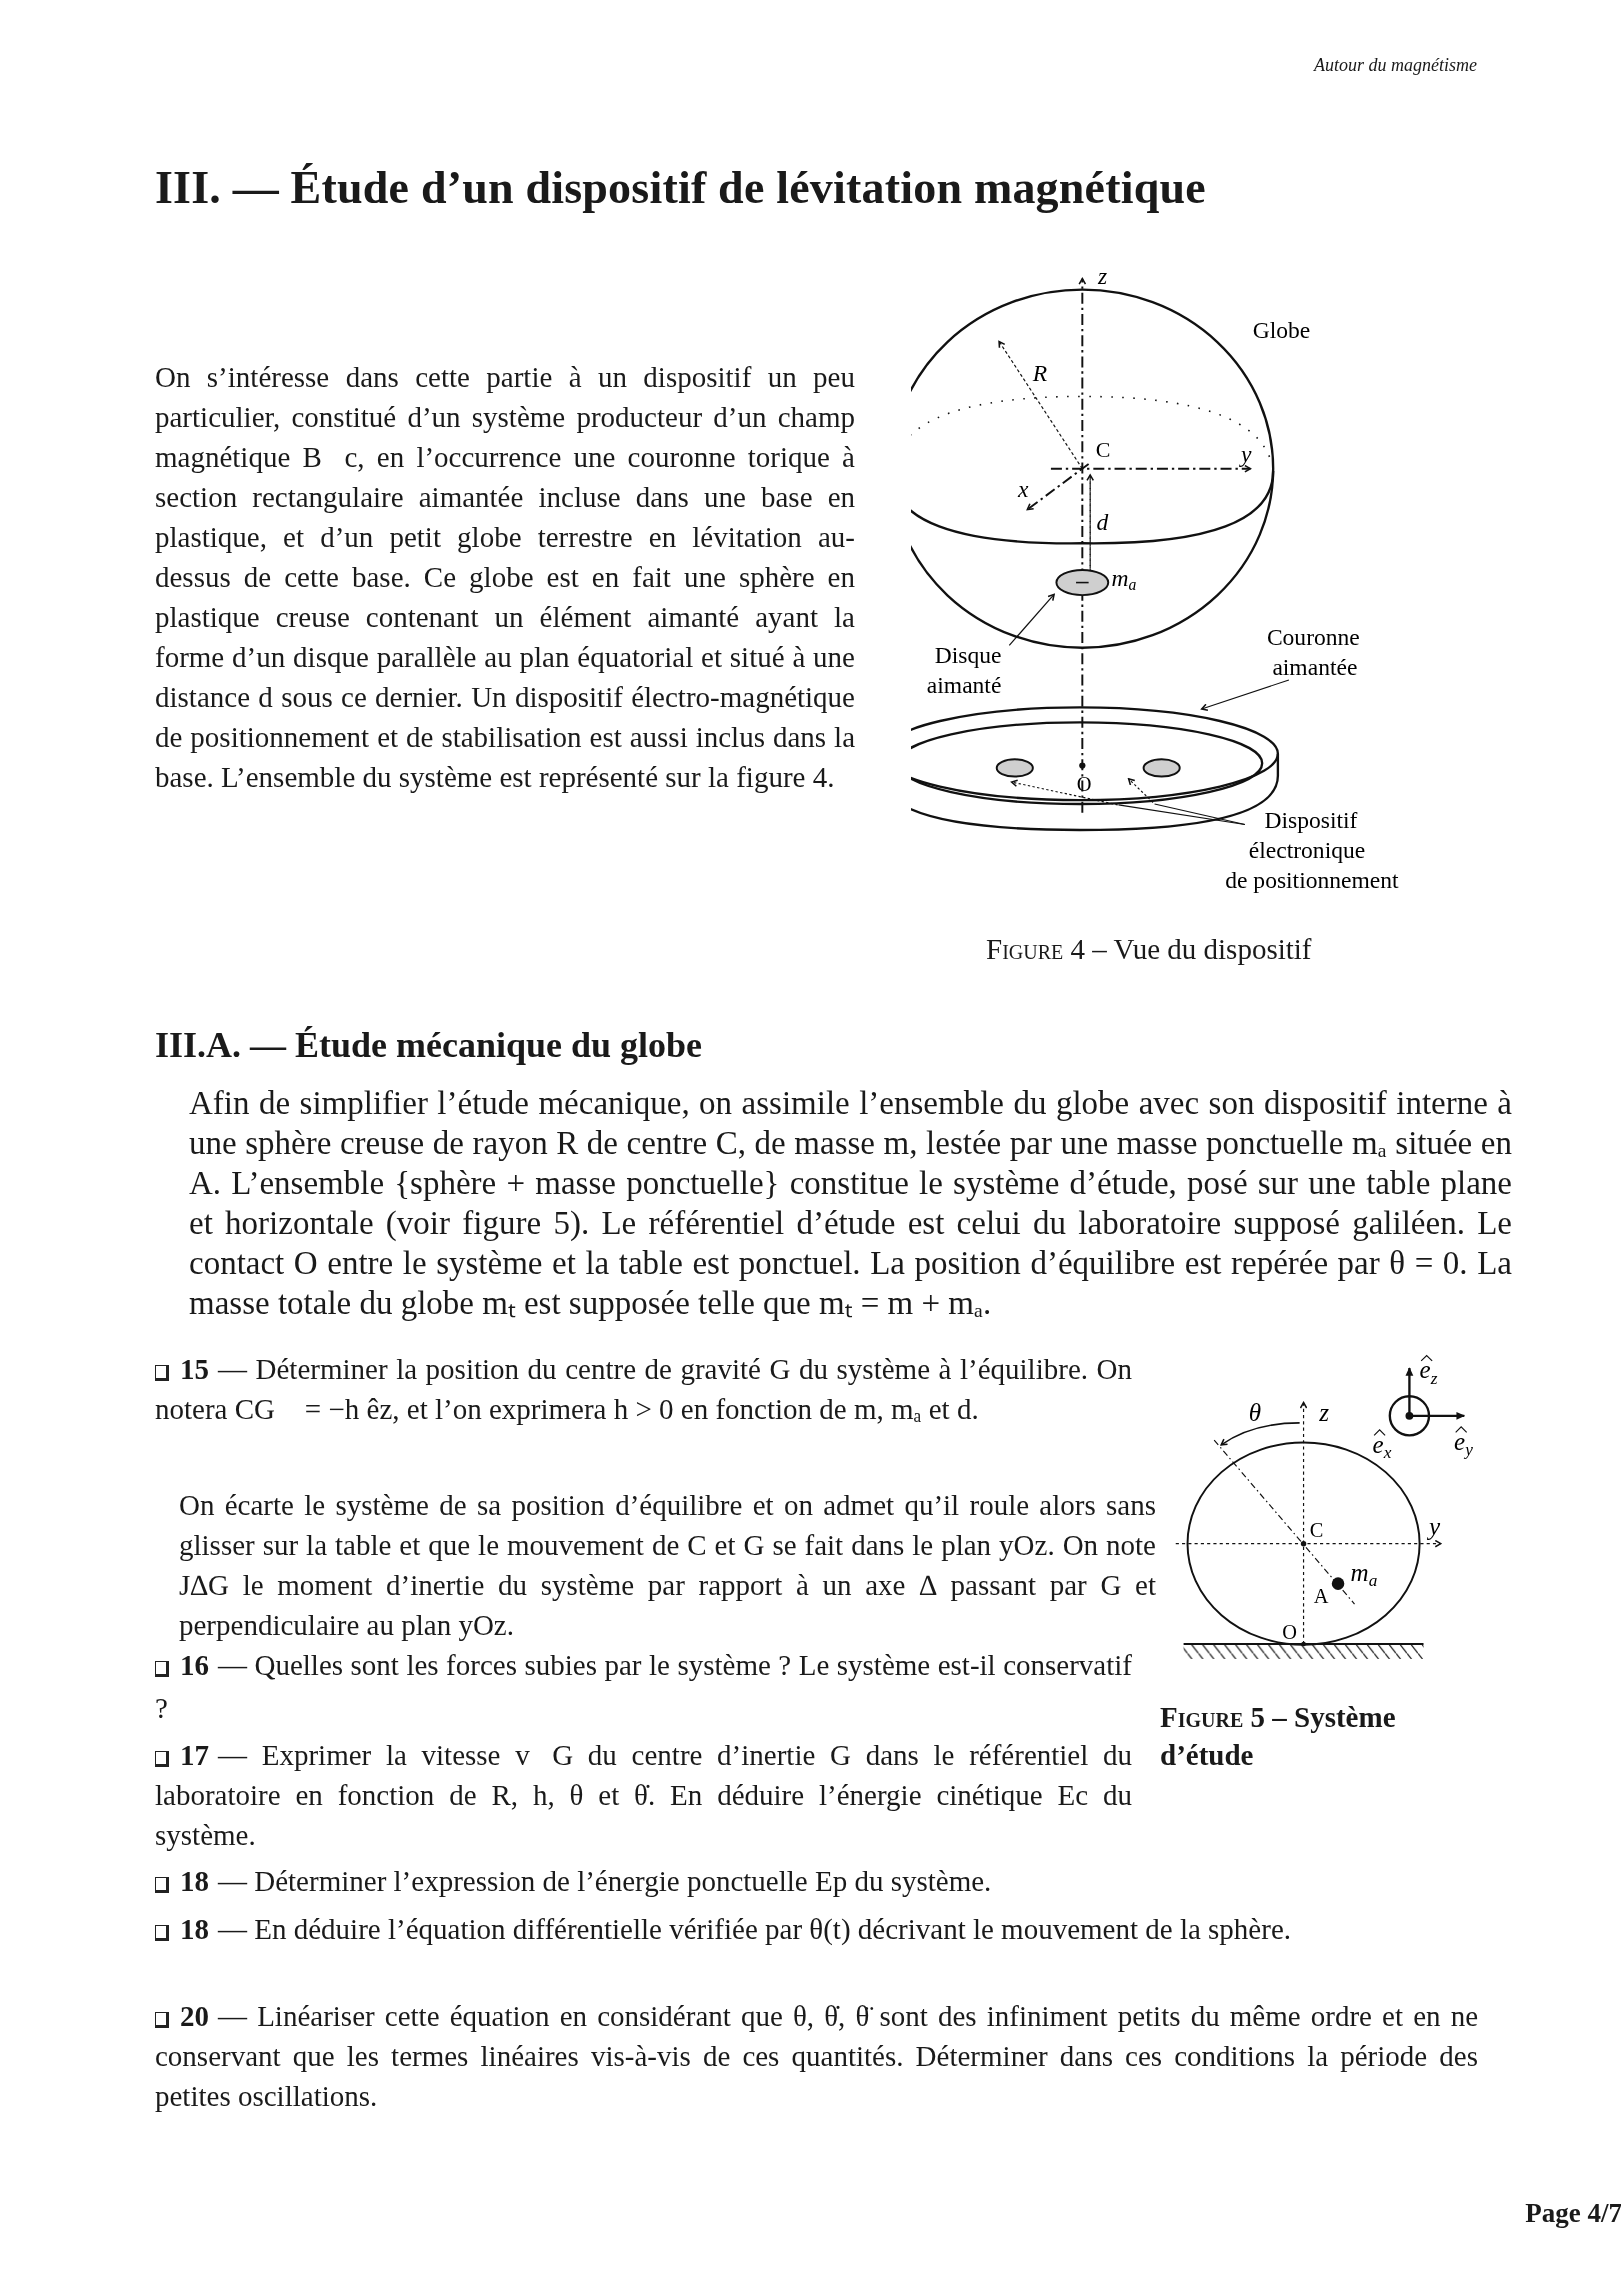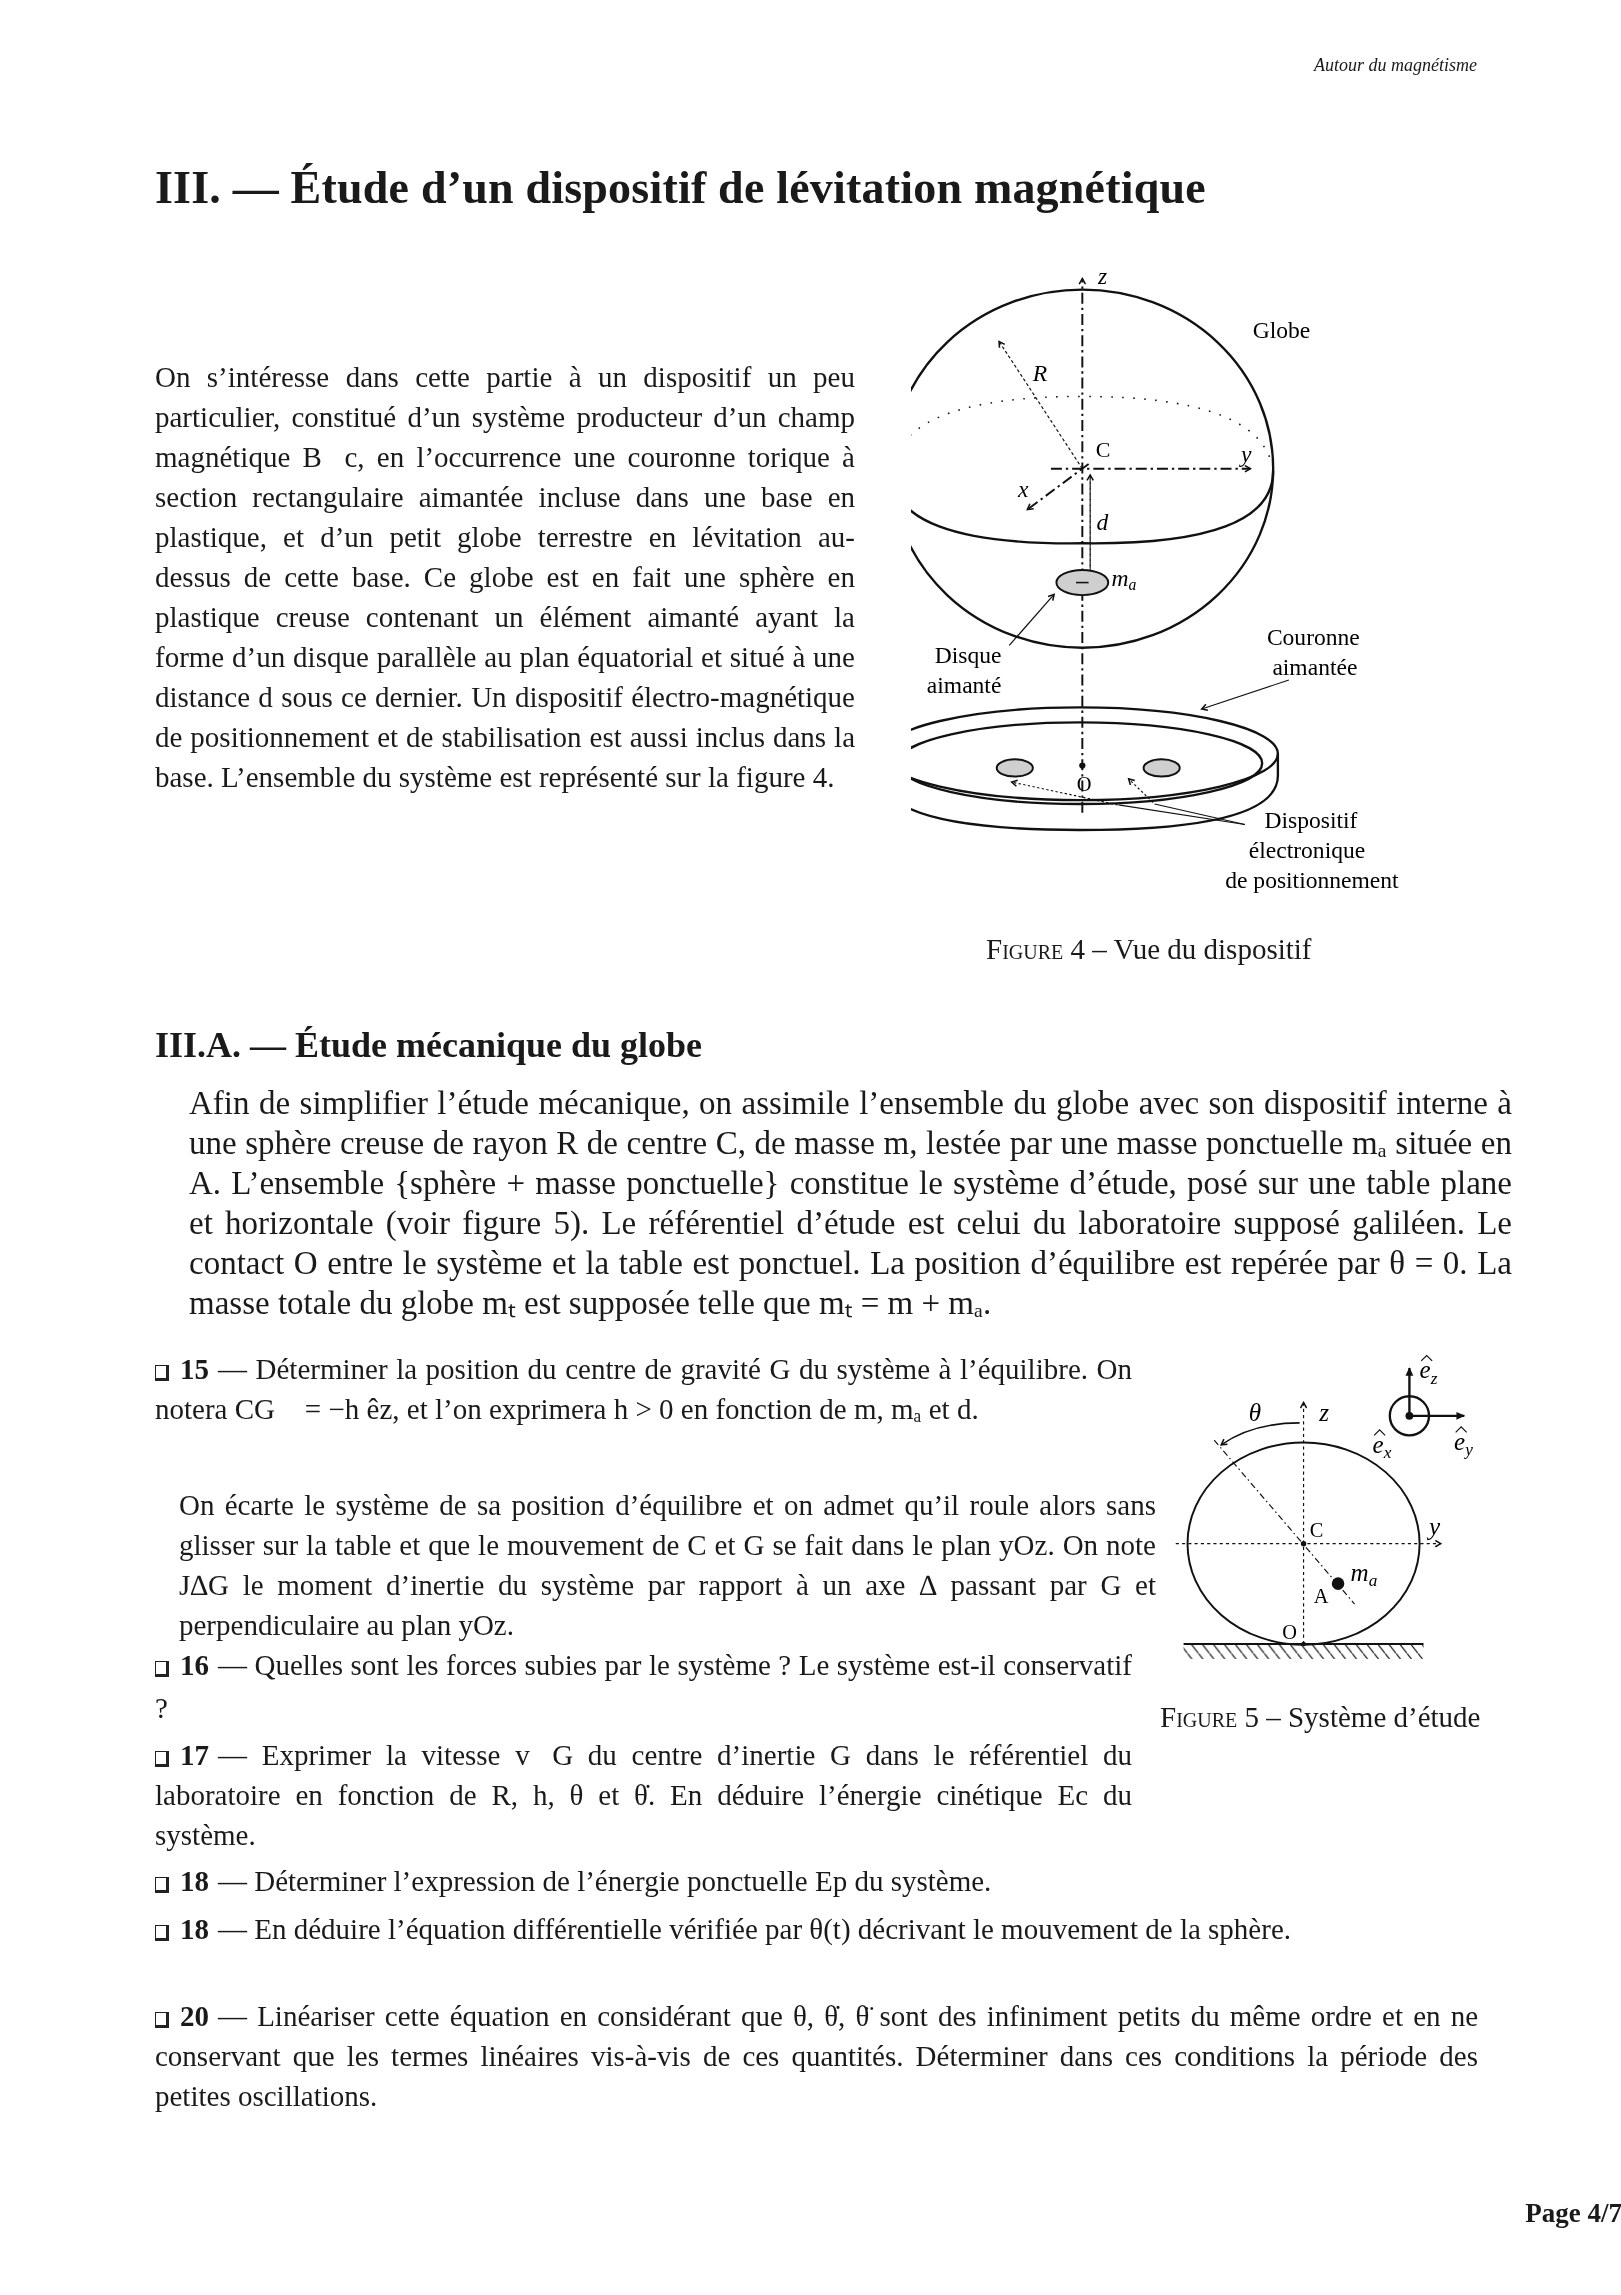--- a/index.html
+++ b/index.html
@@ -37,21 +37,21 @@
     font-family:"Liberation Serif",serif; font-size:29px; line-height:40px; text-align:justify; }
   .q-wide { width:1323px; }
   .box {
     display:inline-block; width:14px; height:15.7px; border:1.6px solid #222; border-right-width:3.9px; border-bottom-width:3.9px;
     margin-right:11px; vertical-align:-1.6px; box-sizing:border-box;
   }
   .qnum { font-weight:bold; margin-right:9px; }
   .fig5 { position:absolute; left:1162px; top:1339px; width:338px; height:345px; }
   .fig5-caption {
     position:absolute; left:1160px; top:1698px; width:322px;
-    font-family:"Liberation Serif",serif; font-size:29px; line-height:38px;
+    font-family:"Liberation Serif",serif; font-size:29px; line-height:38px;font-weight:bold;
   }
   .footer {
     position:absolute; left:0; right:0; top:2198px; text-align:right;
     font-family:"Liberation Serif",serif; font-weight:bold; font-size:27px;
   }
   svg text { font-family:"Liberation Serif",serif; }
 </style>
 </head>
 <body>
 

